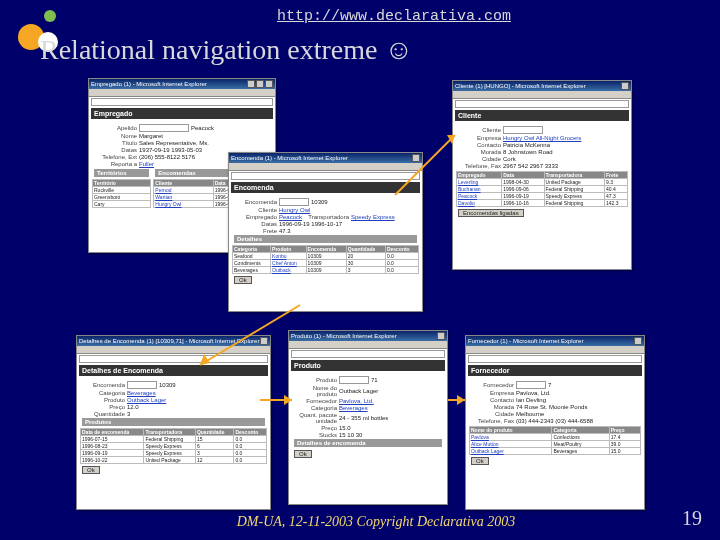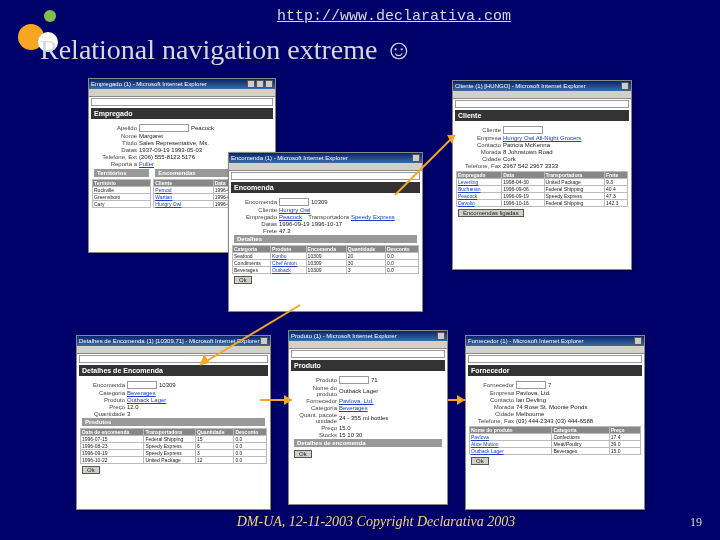--- a/index.html
+++ b/index.html
@@ -50,21 +50,21 @@
     width: 100%;
     text-align: center;
     font-style: italic;
     font-size: 14px;
     color: #f5d76e;
   }
   .pagenum {
     position: absolute;
     bottom: 10px;
     right: 18px;
-    font-size: 12px;
+    font-size: 20px;
     color: #d8d8d8;
   }
 
   
   .win {
     position: absolute;
     background: #fff;
     border: 1px solid #888;
     box-shadow: 1px 1px 3px rgba(0,0,0,.4);
     font-family: Arial, sans-serif;

